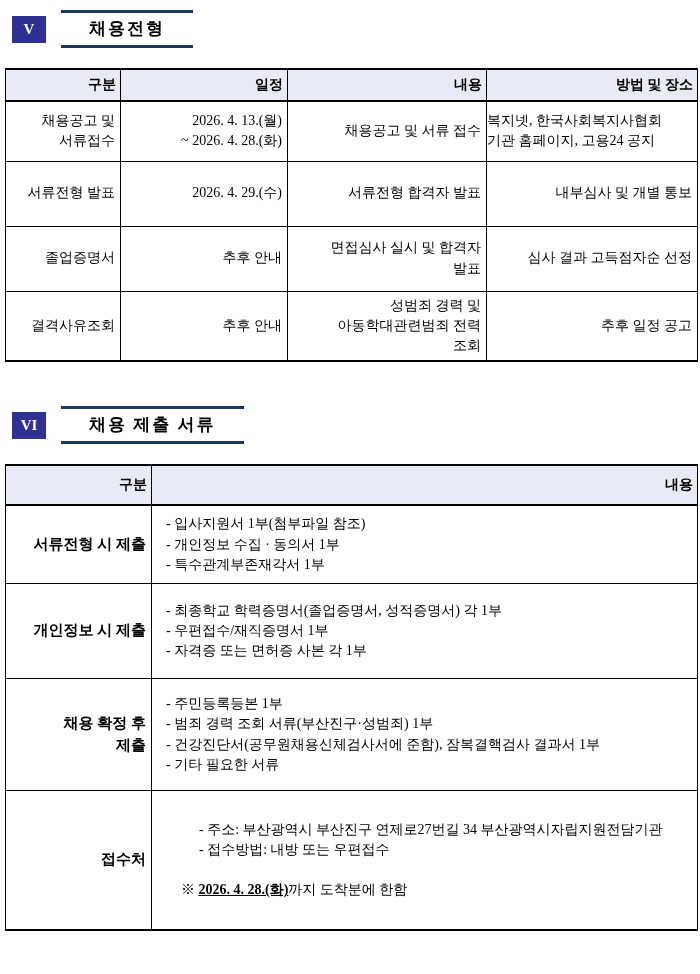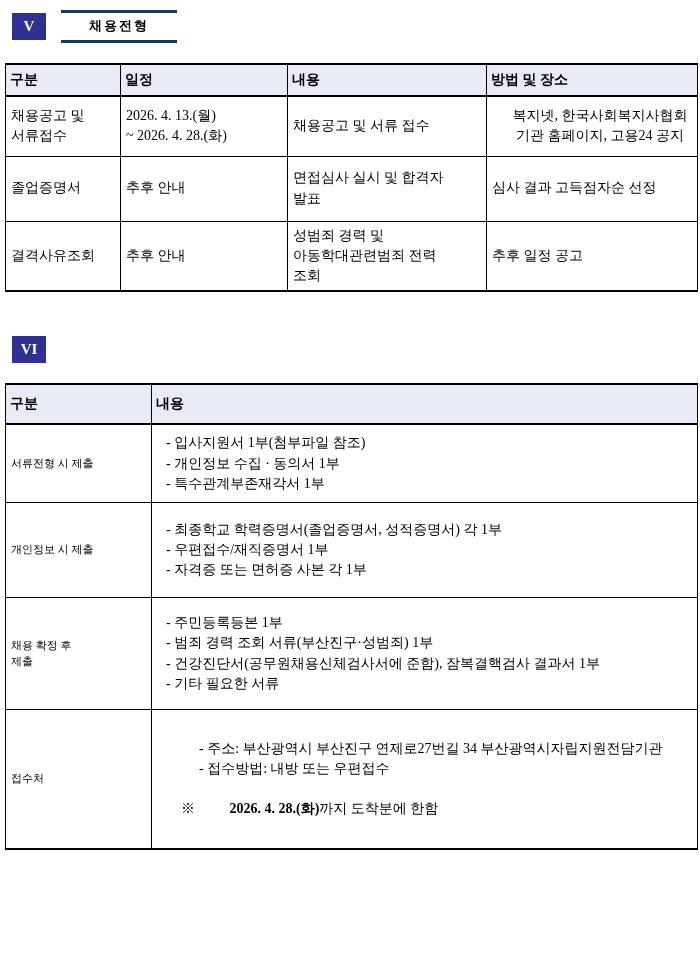--- a/index.html
+++ b/index.html
@@ -22,61 +22,61 @@
   .section-head{display:flex;align-items:center;gap:15px;margin:2px 0 20px 7px;}
   .badge{
     width:34px;height:27px;background:var(--badge-bg);color:#ffffff;
     display:flex;align-items:center;justify-content:center;
     font-weight:bold;font-size:15px;
   }
   .title-box{
     border-top:3px solid var(--title-rule);
     border-bottom:3px solid var(--title-rule);
     padding:4px 28px 5px 28px;
-    font-weight:bold;font-size:13px;letter-spacing:2px;
+    font-weight:bold;font-size:17px;letter-spacing:2px;
     white-space:nowrap;
   }
   
   table{
     width:692px;border-collapse:collapse;table-layout:fixed;
     border-top:2px solid var(--border);
     border-bottom:2px solid var(--border);
     font-size:14px;
   }
   th,td{
     border:1px solid var(--border);
-    text-align:left;vertical-align:middle;
+    text-align:right;vertical-align:middle;
     white-space:pre-line;
     padding:4px 5px;
     line-height:1.45;
   }
   thead th{
     background:var(--header-bg);
     font-weight:bold;
     border-bottom:2px solid var(--border);
     height:32px;
     padding:2px 4px;
   }
   
   .t1 col.c1{width:115px;} .t1 col.c2{width:167px;}
   .t1 col.c3{width:199px;} .t1 col.c4{width:211px;}
   .t1 tbody td{height:65px;}
   .t1 tbody tr.r1 td{height:60px;}
-  .t1 tbody tr.r1 td.loc{text-align:center;padding-left:22px;padding-right:6px;}
+  .t1 tbody tr.r1 td.loc{text-align:left;padding-left:0;padding-right:6px;}
   
   .t2 col.c1{width:146px;} .t2 col.c2{width:546px;}
   .t2 thead th{height:40px;}
-  .t2 tbody td.label{font-weight:normal;font-size:11px;}
+  .t2 tbody td.label{font-weight:bold;font-size:15px;}
   .t2 tbody td.content{text-align:left;padding:8px 8px 8px 14px;}
   .t2 tbody tr.rA td{height:63px;}
   .t2 tbody tr.rB td{height:95px;}
   .t2 tbody tr.rC td{height:112px;}
   .t2 tbody tr.rD td{height:112px;}
   .note-line{padding-left:15px;white-space:normal;}
-  .note-strong{font-weight:bold;margin-left:31px;}
+  .note-strong{font-weight:bold;text-decoration:underline;}
   .gap{height:42px;}
   .content .line{white-space:pre-line;margin-left:33px;}
 </style>
 </head>
 <body>
 
 <div class="section-head">
   <div class="badge">V</div>
   <div class="title-box">채용전형</div>
 </div>
@@ -100,20 +100,26 @@
     <tr class="r1">
       <td>채용공고 및
 서류접수</td>
       <td>2026. 4. 13.(월)
 ~ 2026. 4. 28.(화)</td>
       <td>채용공고 및 서류 접수</td>
       <td class="loc">복지넷, 한국사회복지사협회
 기관 홈페이지, 고용24 공지</td>
     </tr>
     <tr>
+      <td>서류전형 발표</td>
+      <td>2026. 4. 29.(수)</td>
+      <td>서류전형 합격자 발표</td>
+      <td>내부심사 및 개별 통보</td>
+    </tr>
+    <tr>
       <td>졸업증명서</td>
       <td>추후 안내</td>
       <td>면접심사 실시 및 합격자
 발표</td>
       <td>심사 결과 고득점자순 선정</td>
     </tr>
     <tr>
       <td>결격사유조회</td>
       <td>추후 안내</td>
       <td>성범죄 경력 및
@@ -121,20 +127,21 @@
 조회</td>
       <td>추후 일정 공고</td>
     </tr>
   </tbody>
 </table>
 
 <div class="gap"></div>
 
 <div class="section-head">
   <div class="badge">VI</div>
+  <div class="title-box">채용 제출 서류</div>
 </div>
 
 <table class="t2">
   <colgroup>
       <col class="c1">
       <col class="c2">
     </colgroup>
   <thead>
     <tr>
       <th>구분</th>

